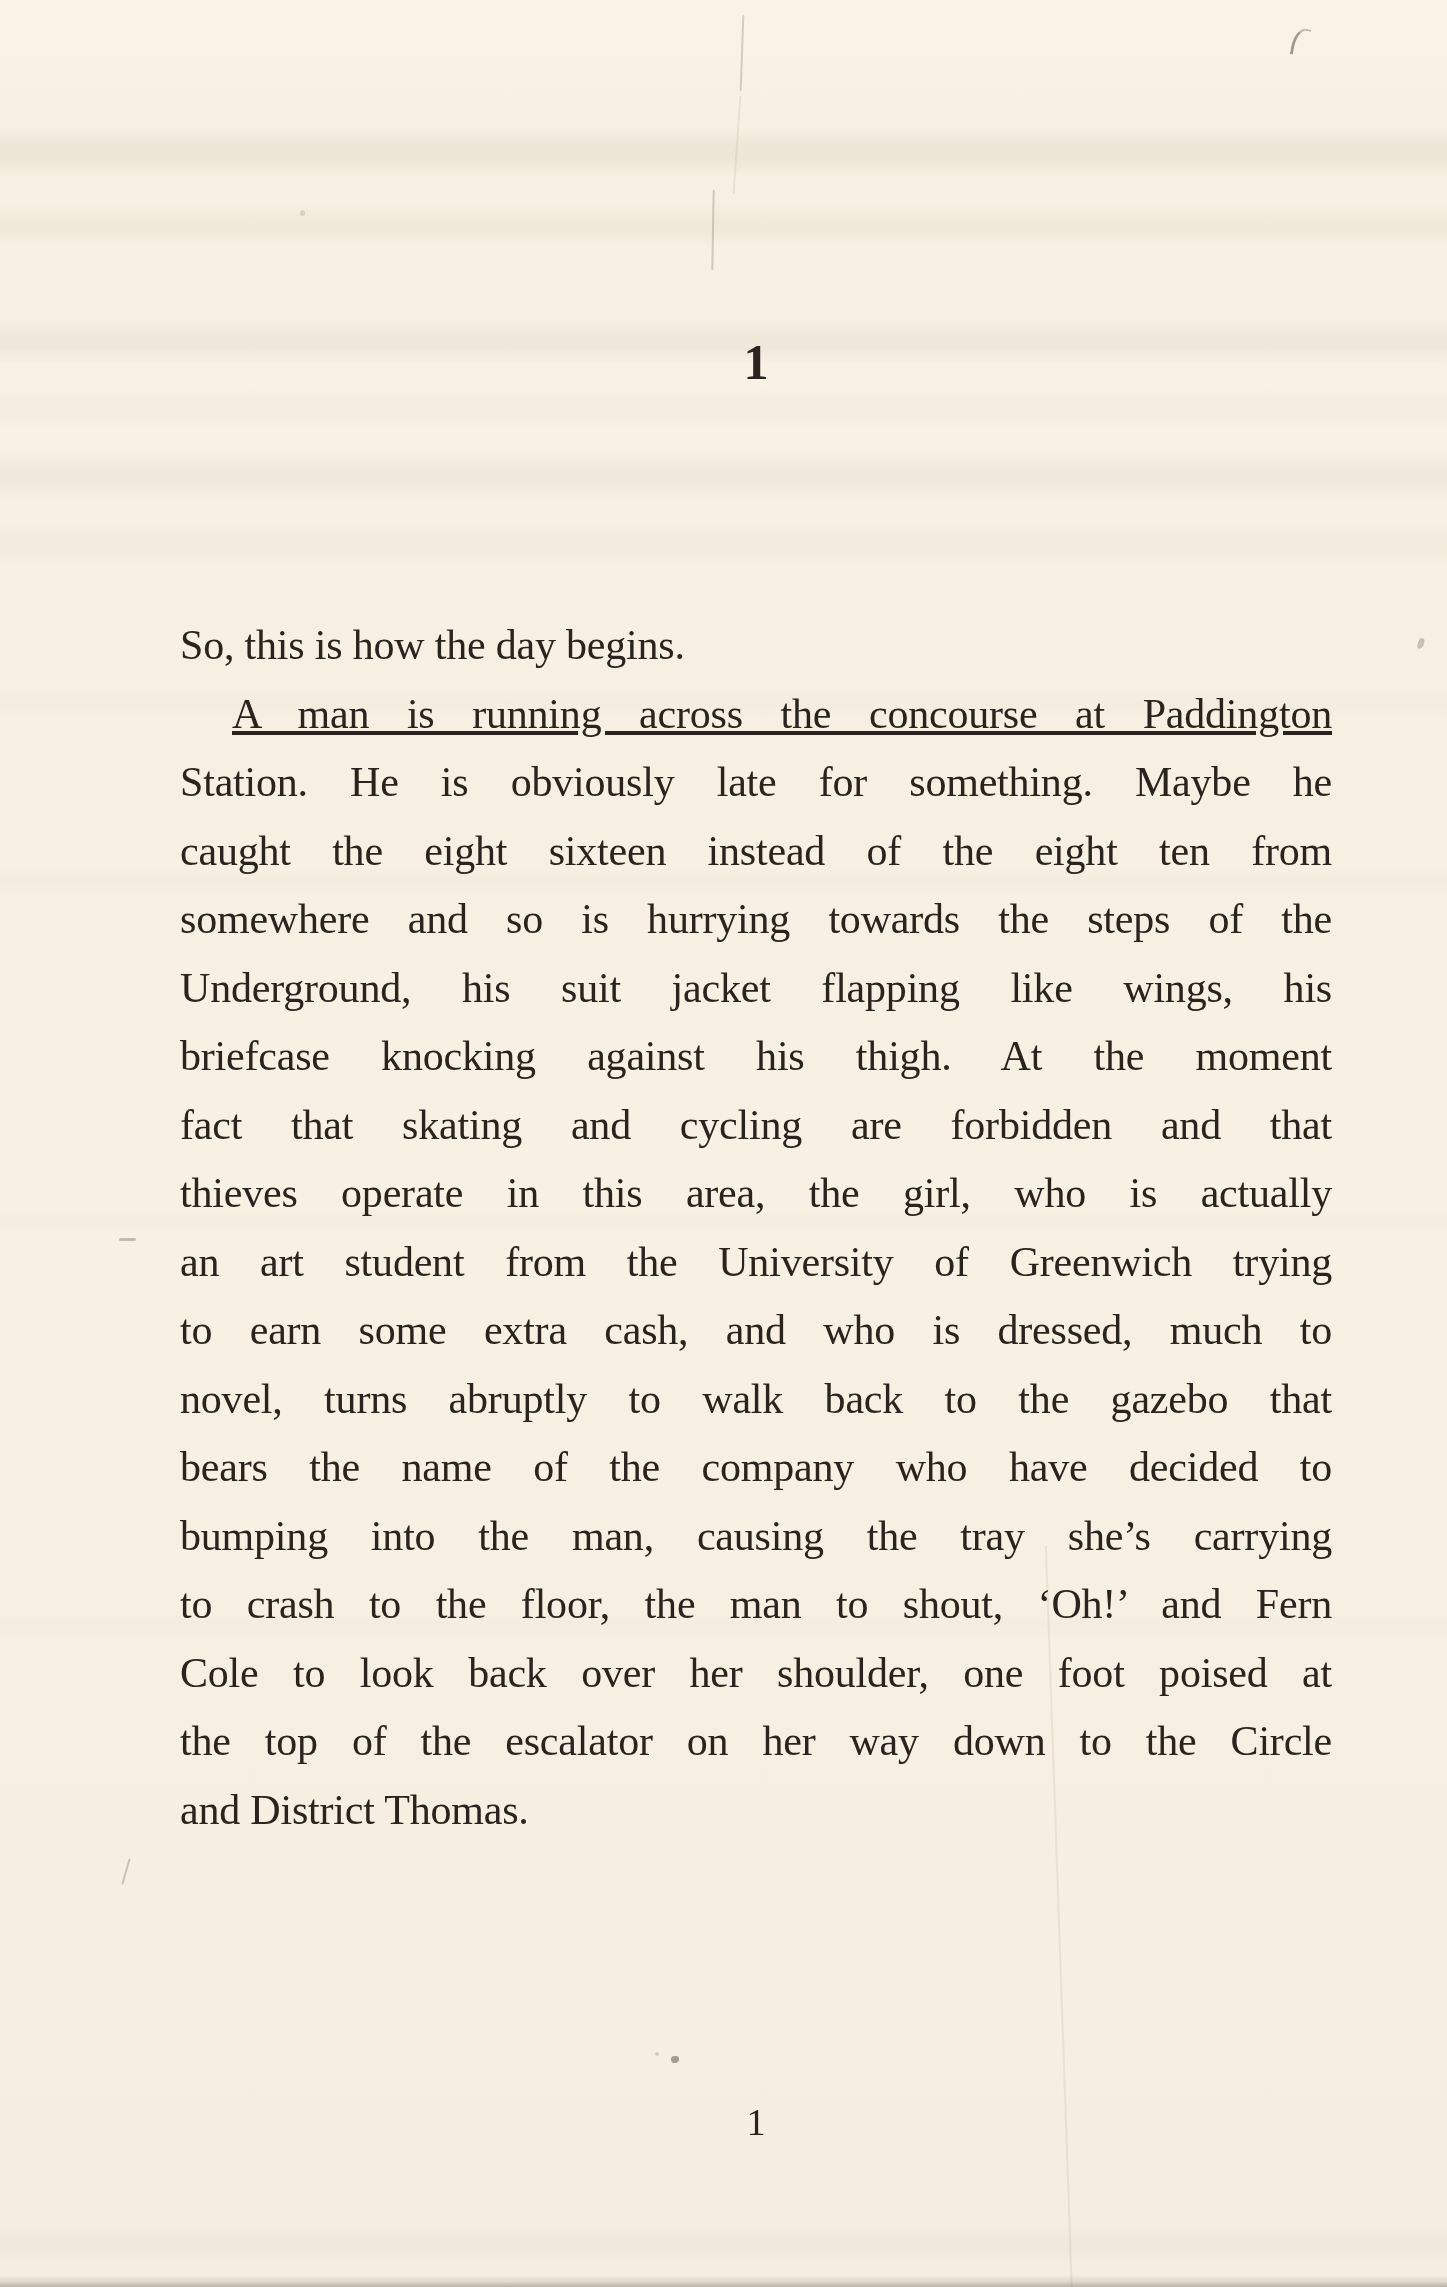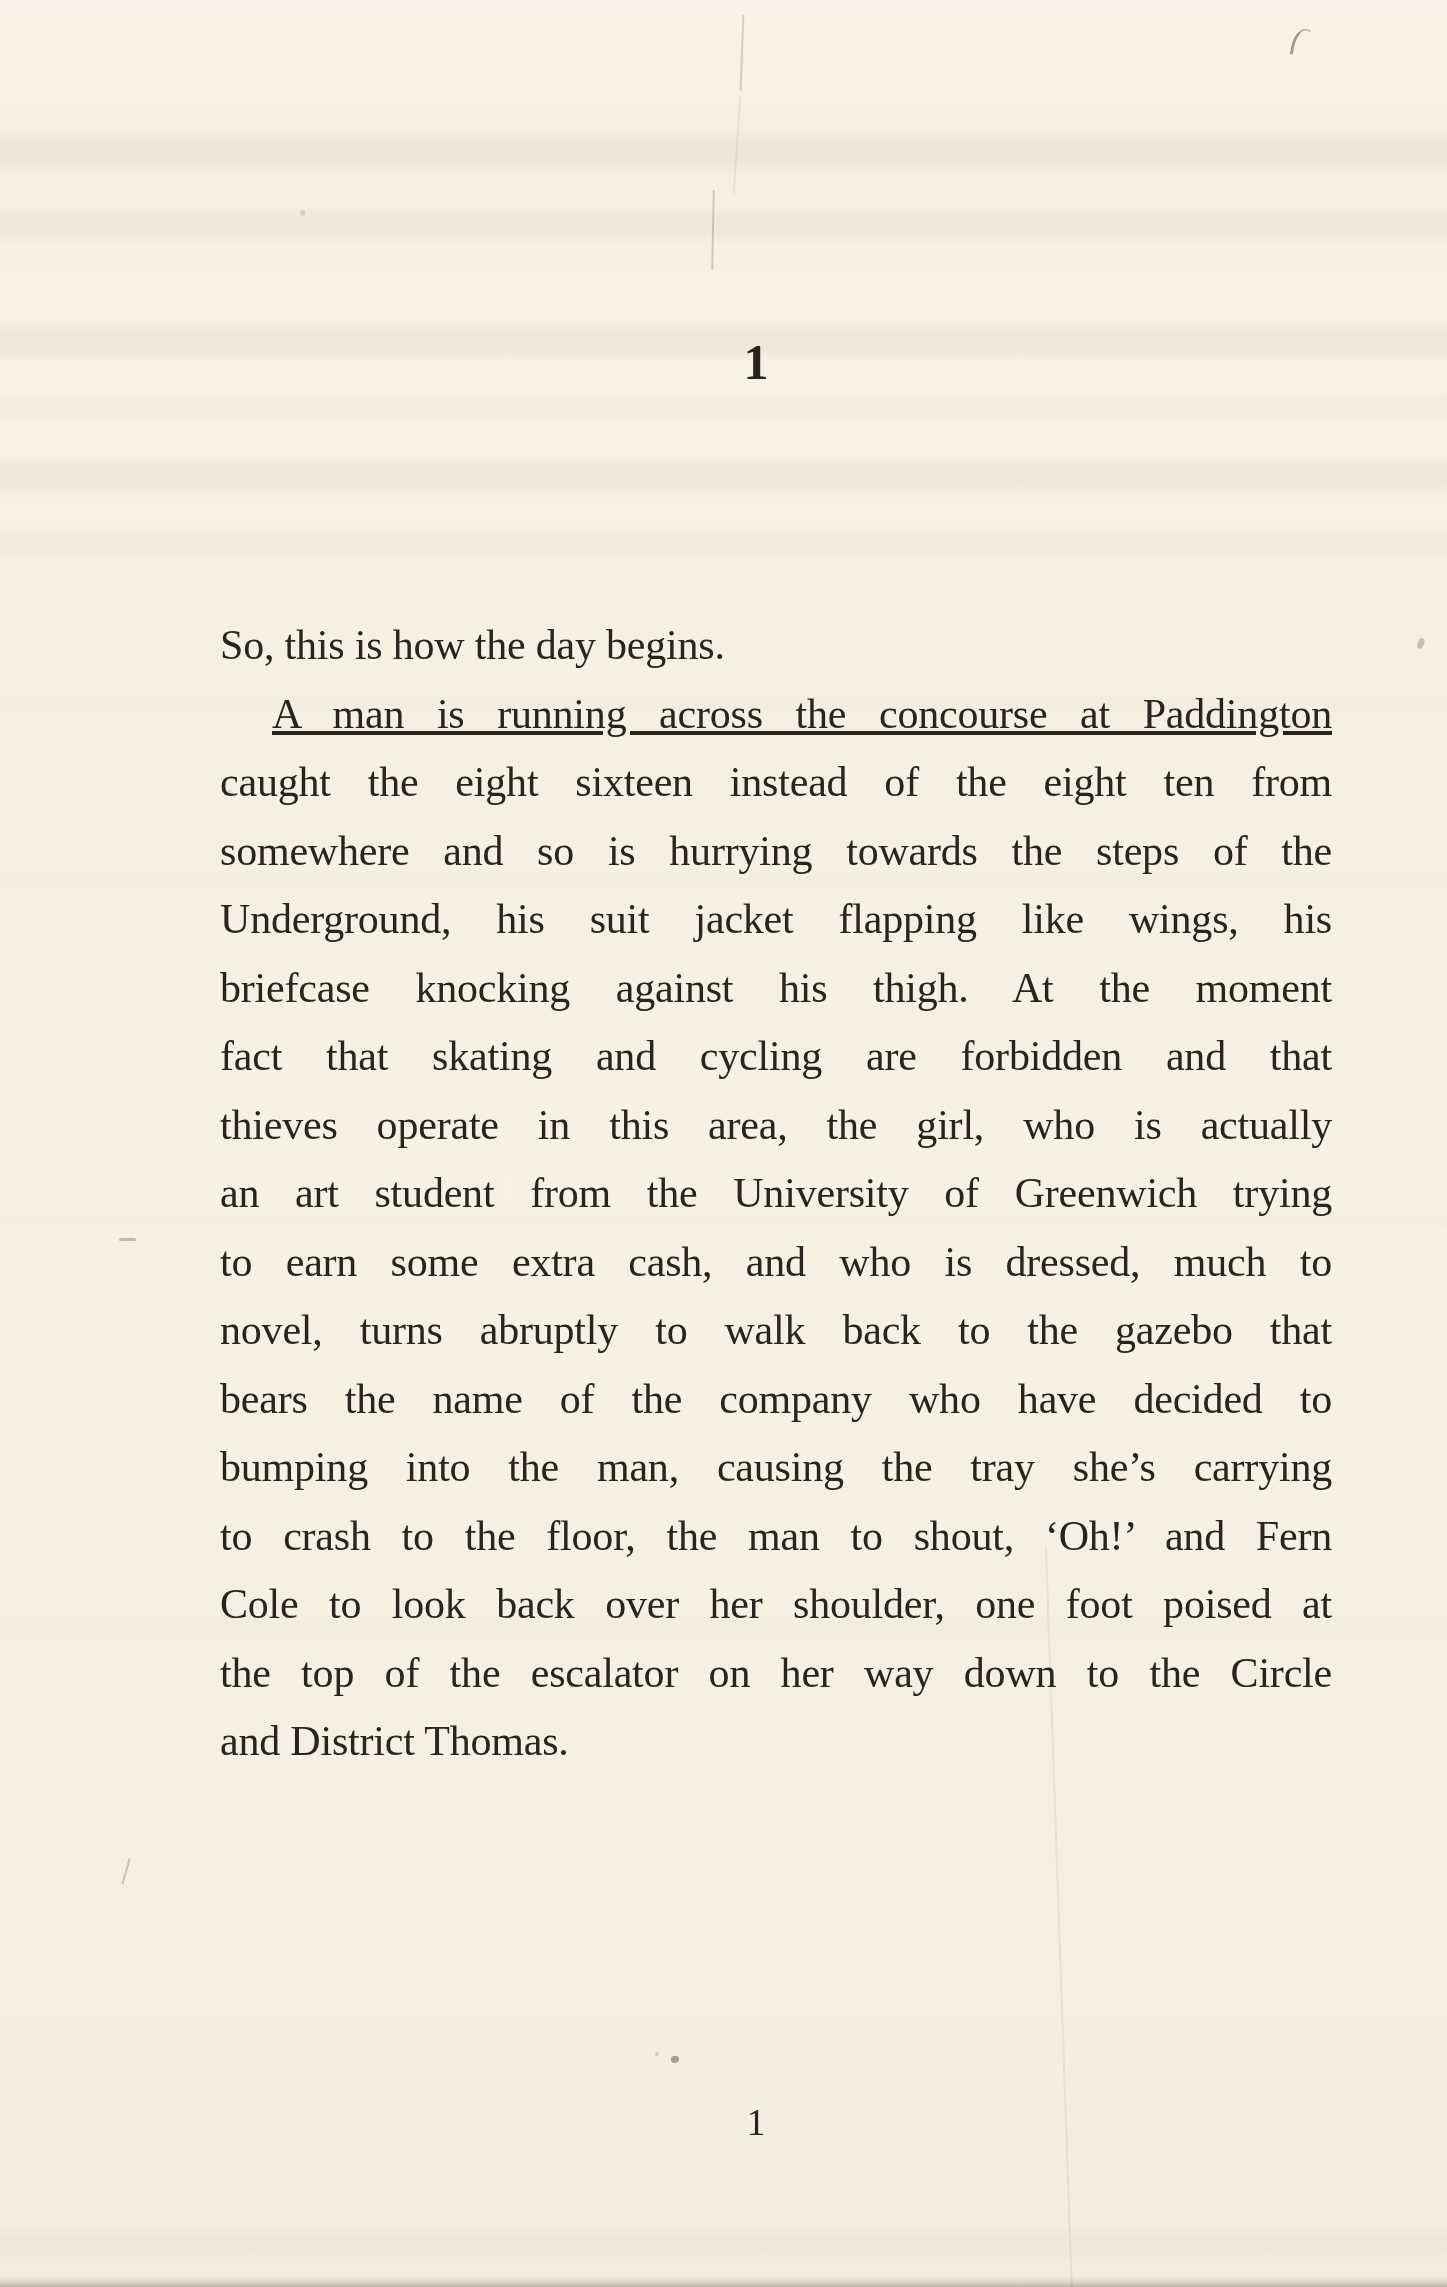--- a/index.html
+++ b/index.html
@@ -80,21 +80,20 @@
     width: 1152px;
     font-size: 42px;
     line-height: 68.5px;
     letter-spacing: -0.2px;
   }
   .text-line {
     text-align: justify;
     text-align-last: justify;
     height: 68.5px;
     white-space: nowrap;
-    margin-left: 40px;
   }
   .text-line.last {
     text-align: left;
     text-align-last: left;
   }
   .text-line.indent { text-indent: 52px; text-decoration: underline; }
   .folio {
     position: absolute;
     left: 180px;
     top: 2100px;
@@ -132,20 +131,21 @@
   <div class="artifact speck-1"></div>
   <div class="artifact speck-2"></div>
   <div class="artifact speck-3"></div>
   <div class="artifact speck-4"></div>
 
   <div class="chapter-number">1</div>
 
   <div class="body-text">
       <div class="text-line last">So, this is how the day begins.</div>
       <div class="text-line indent">A man is running across the concourse at Paddington</div>
+      <div class="text-line">Station. He is obviously late for something. Maybe he</div>
       <div class="text-line">caught the eight sixteen instead of the eight ten from</div>
       <div class="text-line">somewhere and so is hurrying towards the steps of the</div>
       <div class="text-line">Underground, his suit jacket flapping like wings, his</div>
       <div class="text-line">briefcase knocking against his thigh. At the moment</div>
       <div class="text-line">fact that skating and cycling are forbidden and that</div>
       <div class="text-line">thieves operate in this area, the girl, who is actually</div>
       <div class="text-line">an art student from the University of Greenwich trying</div>
       <div class="text-line">to earn some extra cash, and who is dressed, much to</div>
       <div class="text-line">novel, turns abruptly to walk back to the gazebo that</div>
       <div class="text-line">bears the name of the company who have decided to</div>

